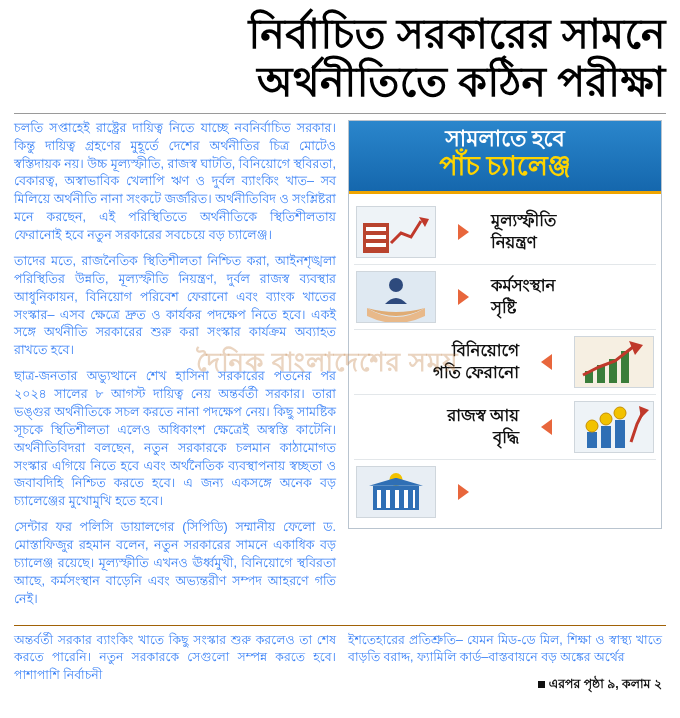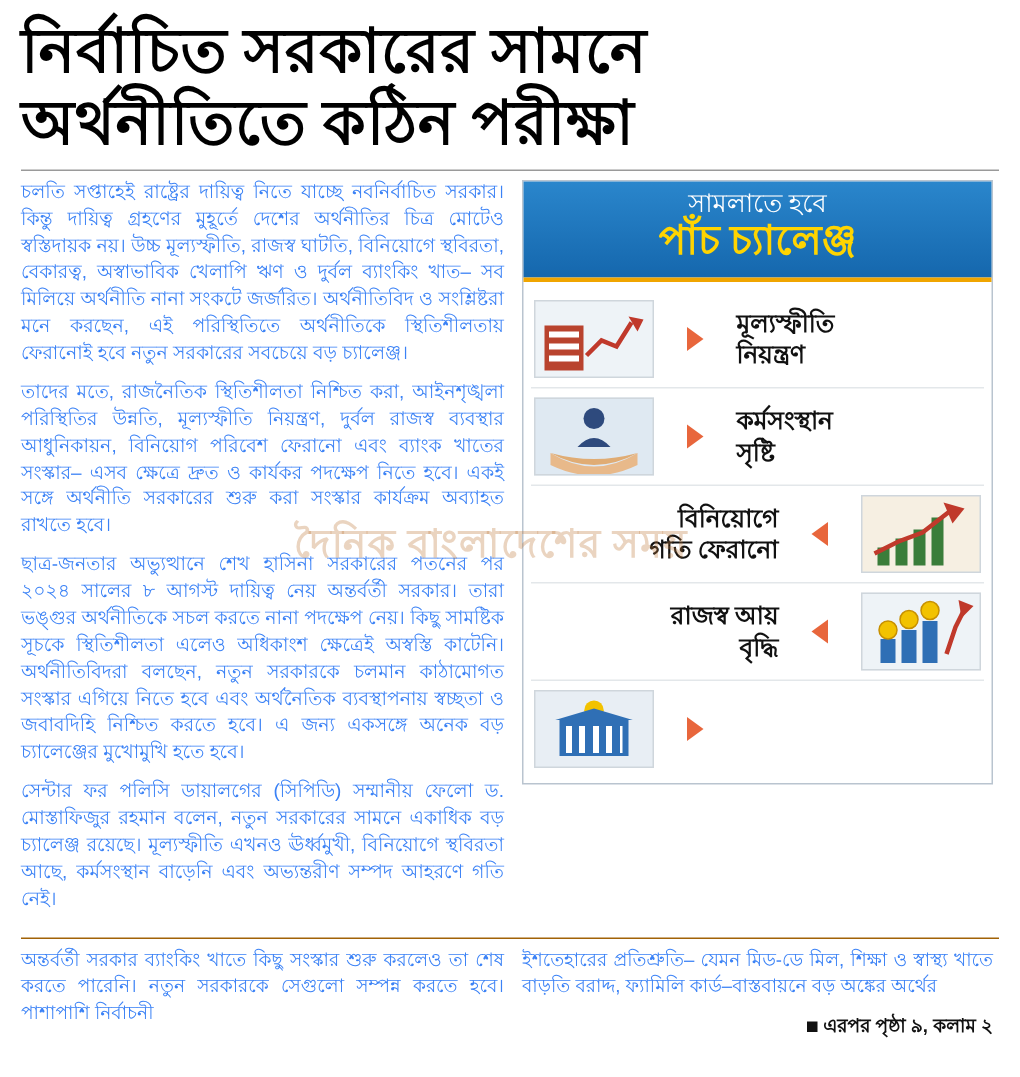--- a/index.html
+++ b/index.html
@@ -18,21 +18,21 @@
   .page {
     position: relative;
     width: 680px;
     height: 718px;
     box-sizing: border-box;
     padding: 10px 14px 6px 14px;
   }
 
   
   .headline {
-    text-align: left;
+    text-align: right;
     font-family: "Liberation Serif", serif;
     font-weight: bold;
     color: #000000;
     letter-spacing: 0.5px;
   }
   .headline .line1 {
     font-size: 41px;
     line-height: 1.18;
     white-space: nowrap;
   }
@@ -111,22 +111,22 @@
     background: #1a79c4;
     background: linear-gradient(180deg,#2a86cc 0%, #1567ad 100%);
     text-align: center;
     padding: 6px 4px 8px 4px;
     position: relative;
     border-bottom: 3px solid #f0a500;
   }
   .ib-head .t1 {
     color: #ffffff;
     font-family: "Liberation Serif", serif;
-    font-weight: normal;
-    font-size: 17px;
+    font-weight: bold;
+    font-size: 22px;
     line-height: 1.1;
   }
   .ib-head .t2 {
     color: #ffd400;
     font-family: "Liberation Serif", serif;
     font-weight: bold;
     font-size: 27px;
     line-height: 1.18;
   }
 

